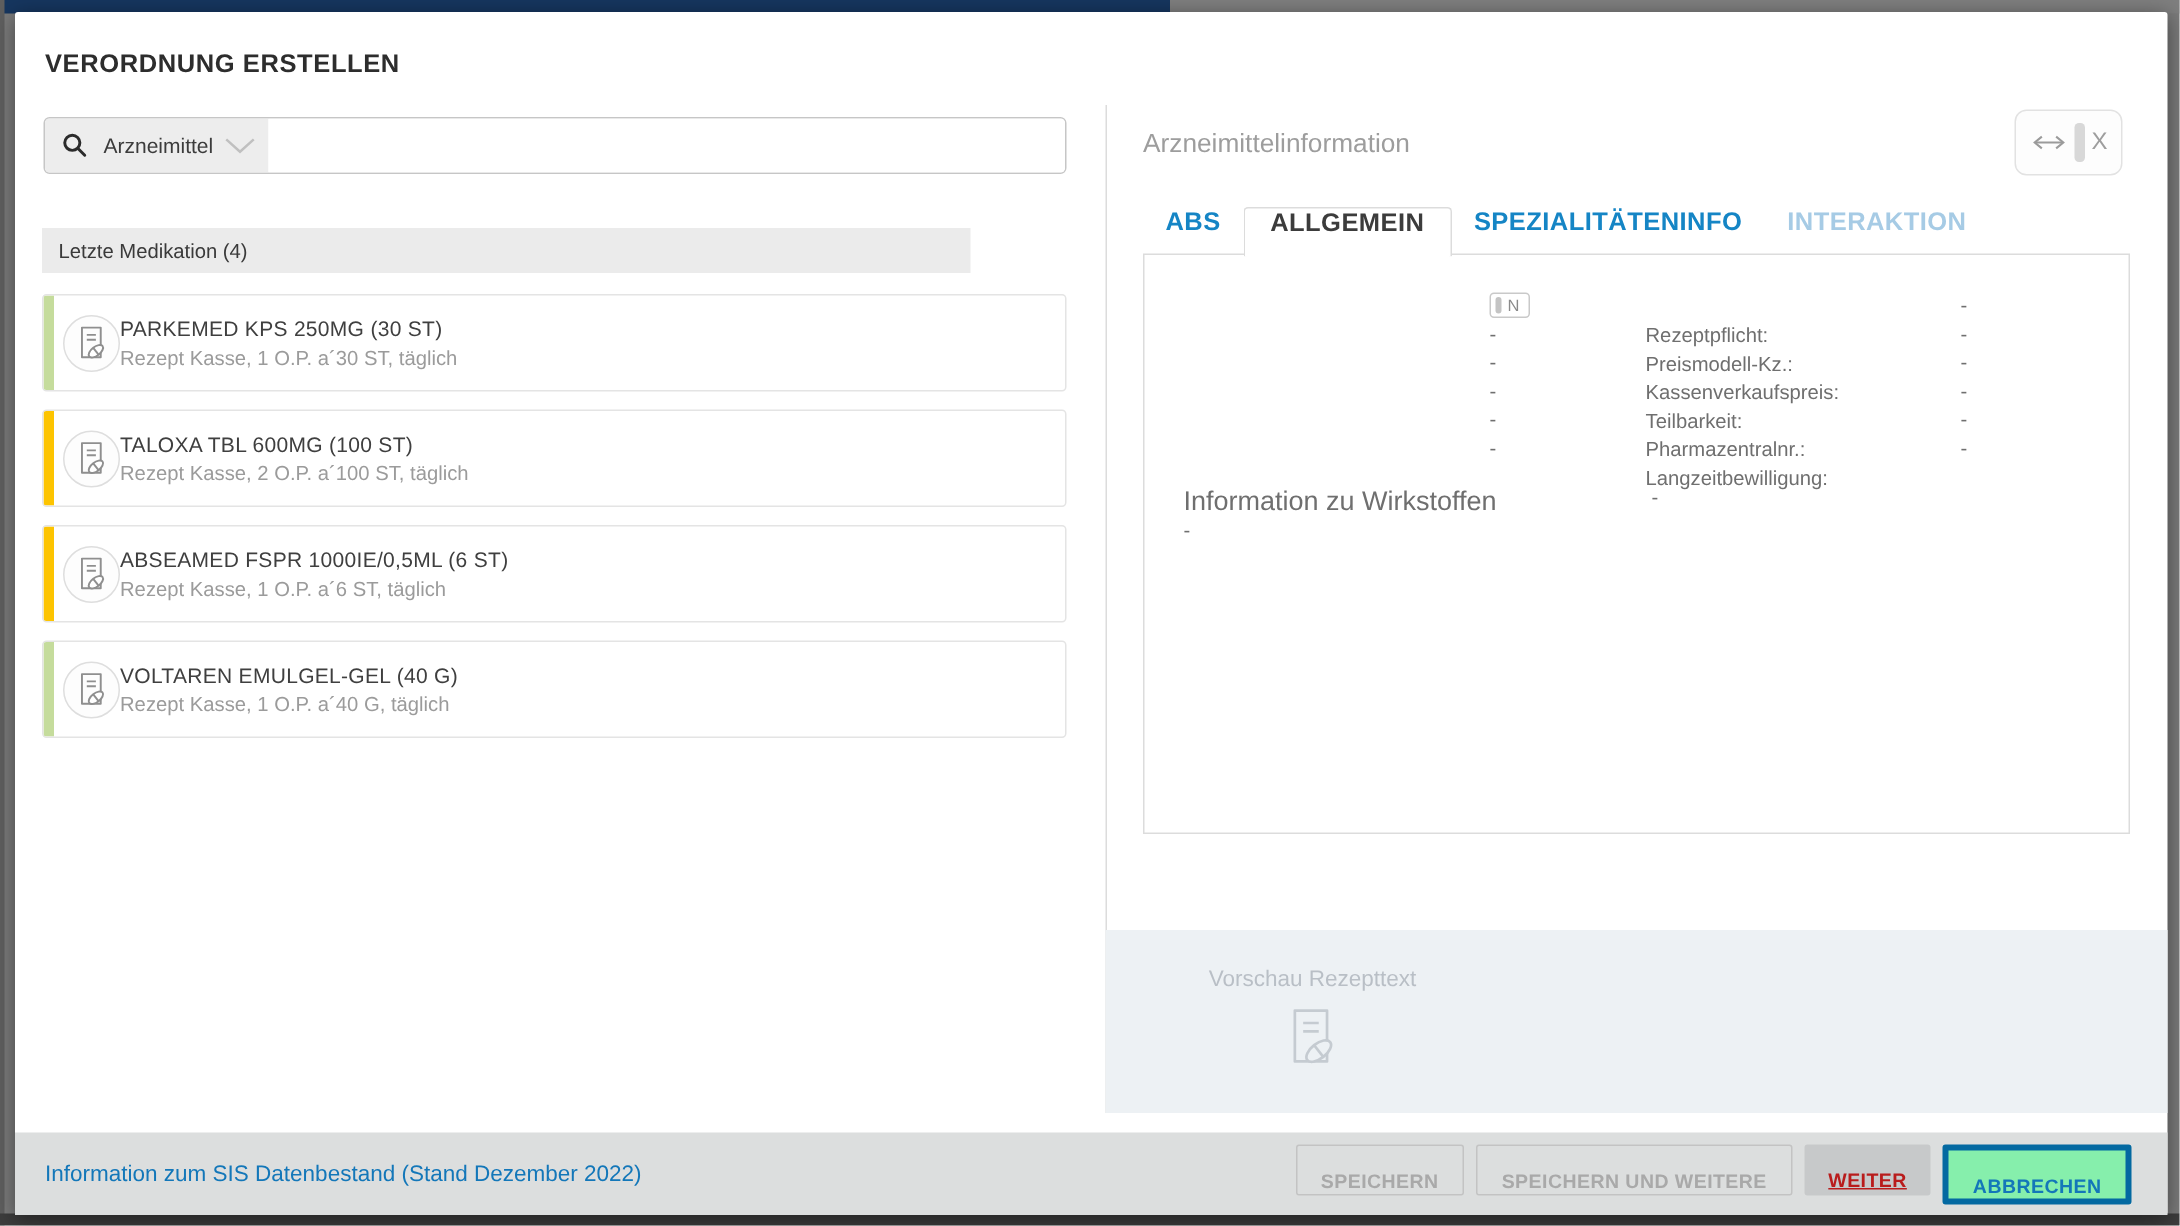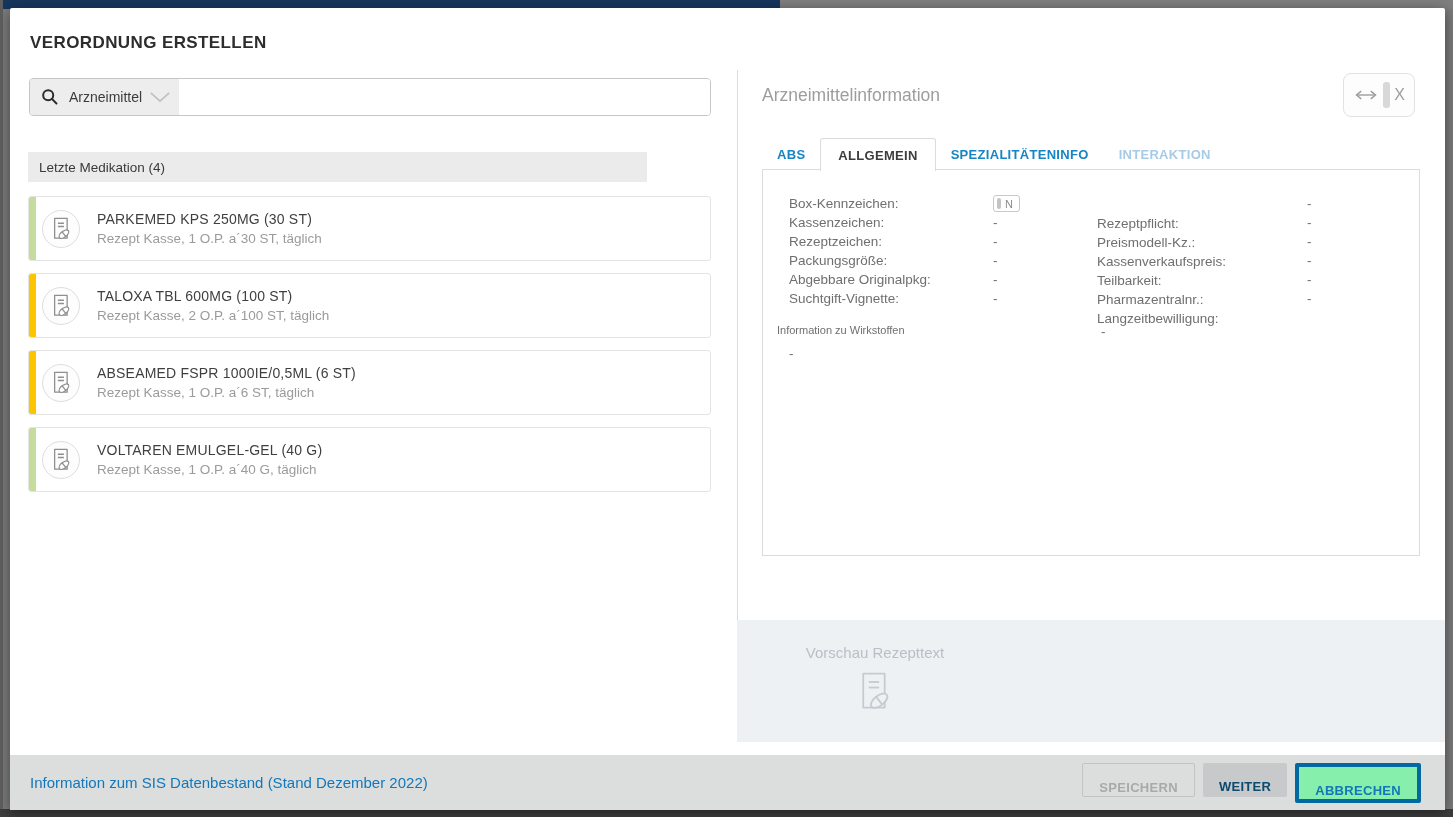--- a/index.html
+++ b/index.html
@@ -53,21 +53,21 @@
     position:relative; height:65px; margin-bottom:12px; background:#fff;
     border:1px solid #e4e4e4; border-radius:3px;
     display:flex; align-items:center; cursor:pointer; overflow:hidden;
   }
   .med-accent { position:absolute; left:0; top:0; bottom:0; width:7px; }
   .med-icon-circle {
     width:38px; height:38px; border-radius:50%; border:1px solid #dedede;
     background:#fdfdfd; margin-left:13px; flex:none;
     display:flex; align-items:center; justify-content:center;
   }
-  .med-text { margin-left:17px; }
+  .med-text { }
   .med-name { font-size:14px; color:#3f3f3f; letter-spacing:.2px; }
   .med-details { font-size:13.5px; color:#9b9b9b; margin-top:4px; }
 
   
   .vdivider { position:absolute; left:727px; top:62px; height:672px; width:1px; background:#dcdcdc; }
   .panel-title { position:absolute; left:752px; top:77px; font-size:17.5px; color:#9d9d9d; }
   .panel-controls {
     position:absolute; left:1333px; top:65px; width:72px; height:44px;
     border:1px solid #e2e2e2; border-radius:8px; background:#fdfdfd;
     display:flex; align-items:center; justify-content:space-between; padding:0 9px;
@@ -75,22 +75,22 @@
   .ctrl { display:flex; align-items:center; cursor:pointer; }
   .ctrl-divider { width:7px; height:26px; border-radius:3px; background:#d8d8d8; }
   .ctrl-close { font-size:16px; color:#9e9e9e; }
 
   
   .tabs {
     position:absolute; left:752px; top:130px; height:33px;
     display:flex; align-items:stretch; z-index:2;
   }
   .tab {
-    display:flex; align-items:center; padding:0 15px; cursor:pointer;
-    font-size:13px; font-weight:bold; letter-spacing:.3px; white-space:nowrap;
+    display:flex; align-items:flex-start; padding:0 15px; cursor:pointer;
+    font-size:17px; font-weight:bold; letter-spacing:.3px; white-space:nowrap;
   }
   .tab.state-inactive { color:#1585c5; }
   .tab.state-disabled { color:#a6cbe5; }
   .tab.state-active {
     color:#3c3c3c; background:#fff;
     border:1px solid #dcdcdc; border-bottom:none; border-radius:3px 3px 0 0;
     padding:0 17px;
   }
   .info-box {
     position:absolute; left:752px; top:161px; width:658px; height:387px;
@@ -99,21 +99,21 @@
   .col { position:absolute; top:24px; }
   .col .row { height:19px; display:flex; align-items:center; font-size:13.5px; color:#6f6f6f; }
   .labels-l { left:26px; } .vals-l { left:230px; }
   .labels-r { left:334px;margin-top:20px; } .vals-r { left:544px; }
   .chip {
     display:inline-flex; align-items:center; height:17px;
     border:1px solid #c9c9c9; border-radius:3px; background:#fff;
     padding:0 6px 0 3px; font-size:11px; color:#8a8a8a;
   }
   .chip::before { content:""; width:4px; height:11px; background:#c4c4c4; border-radius:2px; margin-right:4px; }
-  .wirk-label  { position:absolute; left:14px;  top:154px; font-size:11px; color:#6f6f6f; }
+  .wirk-label  { position:absolute; left:26px;  top:154px; font-size:18px; color:#6f6f6f; }
   .wirk-value  { position:absolute; left:338px; top:154px; font-size:13.5px; color:#6f6f6f; }
   .wirk-value2 { position:absolute; left:26px;  top:176px; font-size:13.5px; color:#6f6f6f; }
 
   
   .preview { position:absolute; left:727px; top:612px; width:708px; height:122px; background:#edf1f4; z-index:2; }
   .preview-inner { position:absolute; left:58px; top:24px; width:160px; text-align:center; }
   .preview-title { font-size:15px; color:#b9bfc6; }
   .preview-icon { margin-top:9px; }
 
   
@@ -121,21 +121,21 @@
     position:absolute; left:0; bottom:0; width:100%; height:55px; background:#dcdede;
     display:flex; align-items:center; z-index:3;
   }
   .sis-link { margin-left:20px; font-size:15px; color:#1377b9; text-decoration:none; cursor:pointer; }
   .footer-buttons { margin-left:auto; margin-right:24px; display:flex; gap:8px; }
   .fbtn {
     height:34px; padding:16px 16px; font-family:"Liberation Sans", sans-serif;
     font-size:13px; font-weight:bold; letter-spacing:.3px; border-radius:2px; cursor:pointer;
   }
   .fbtn.state-disabled { background:transparent; border:1px solid #c3c3c3; color:#a9a9a9; }
-  .fbtn.state-primary  { background:#c7c9ca; border:none; color:#0c4a6e; }
+  .fbtn.state-primary  { background:#c7c9ca; border:none; color:#b91c1c;text-decoration:underline; }
   .fbtn.state-outline  { background:#86efac; border:4px solid #0369a1; color:#1377b9; }
 </style>
 </head>
 <body>
 
 <div class="bg-strip-left"></div>
 <div class="bg-strip-right"></div>
 <div class="bg-left-edge"></div>
 <div class="bg-bottom"></div>
 
@@ -263,29 +263,20 @@
       <div class="tab state-inactive">
         <span>SPEZIALITÄTENINFO</span>
       </div>
 
       <div class="tab state-disabled">
         <span>INTERAKTION</span>
       </div>
     </div>
 
   <div class="info-box">
-    <div class="col labels-l">
-
-    <div class="row">Box-Kennzeichen:</div>
-        <div class="row">Kassenzeichen:</div>
-        <div class="row">Rezeptzeichen:</div>
-        <div class="row">Packungsgröße:</div>
-        <div class="row">Abgebbare Originalpkg:</div>
-        <div class="row">Suchtgift-Vignette:</div>
-      </div>
     <div class="col vals-l">
 
     <div class="row">
           <span class="chip">N</span>
         </div>
         <div class="row">
           <span>-</span>
         </div>
         <div class="row">
           <span>-</span>
@@ -351,20 +342,23 @@
   </div>
 
   <div class="footer">
     <a class="sis-link">Information zum SIS Datenbestand (Stand Dezember 2022)</a>
     <div class="footer-buttons">
 
         <button class="fbtn state-disabled">
           <span>SPEICHERN</span>
         </button>
 
+        <button class="fbtn state-disabled">
+          <span>SPEICHERN UND WEITERE</span>
+        </button>
 
         <button class="fbtn state-primary">
           <span>WEITER</span>
         </button>
 
         <button class="fbtn state-outline">
           <span>ABBRECHEN</span>
         </button>
       </div>
   </div>

